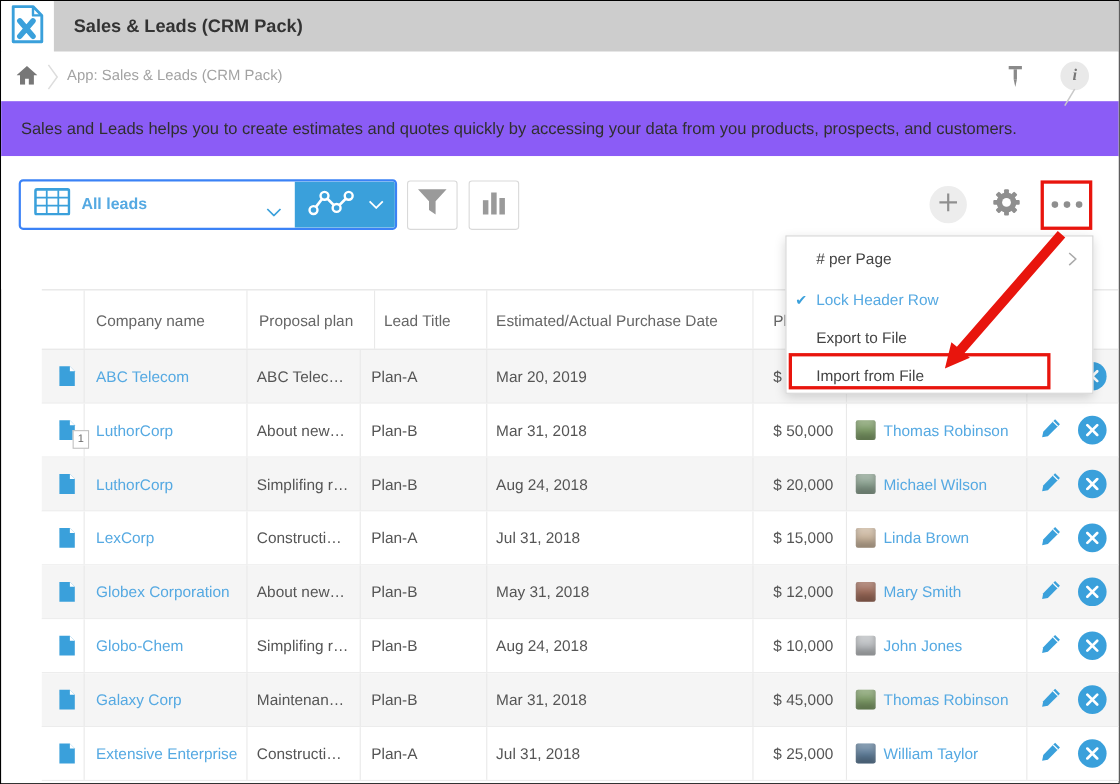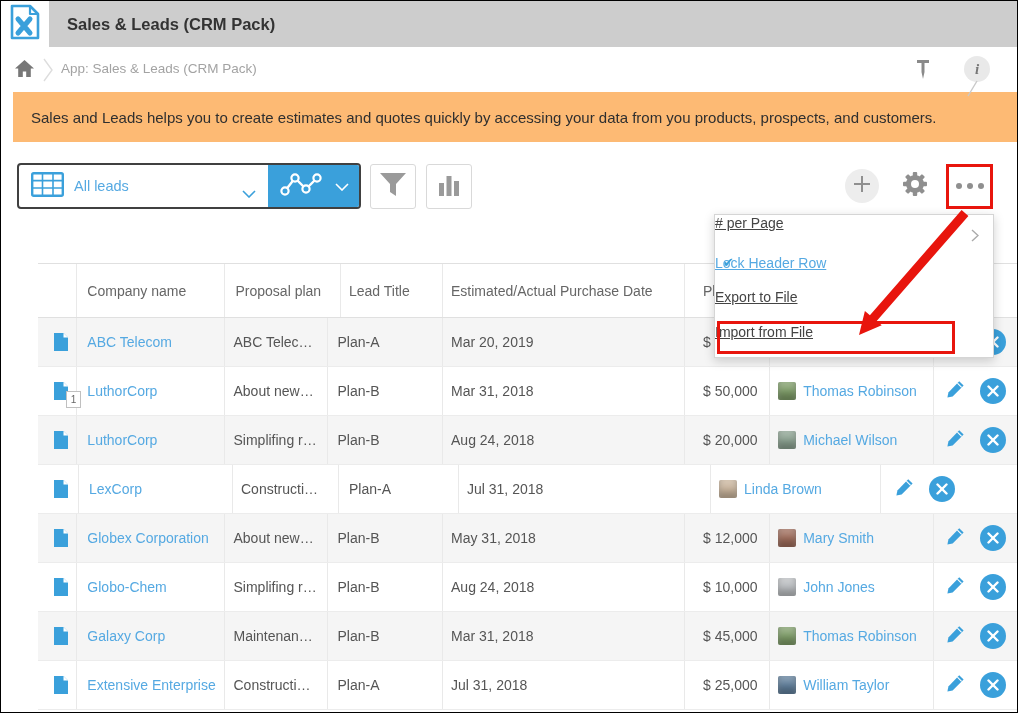--- a/index.html
+++ b/index.html
@@ -16,27 +16,27 @@
   
   .crumb-row{position:absolute;top:46px;left:0;right:0;height:45px;background:#fff;}
   .home-ic{position:absolute;left:14px;top:13px;}
   .crumb-sep{position:absolute;left:42px;top:11px;}
   .crumb-text{position:absolute;left:60px;top:14px;font-size:13.5px;color:#a3a3a3;}
   .pin-ic{position:absolute;left:914px;top:13px;}
   .info-btn{position:absolute;left:963px;top:9px;width:26px;height:26px;border-radius:50%;
     background:#e9e9e9;display:flex;align-items:center;justify-content:center;
     font-family:"Liberation Serif",serif;font-style:italic;font-weight:bold;font-size:15px;color:#777;}
   
-  .desc-band{position:absolute;top:91px;left:12px;right:0;height:50px;background:#fdba74;
+  .desc-band{position:absolute;top:91px;left:0;right:0;height:50px;background:#8b5cf6;
     display:flex;align-items:center;padding-left:18px;box-sizing:border-box;
     font-size:15px;color:#2f2f2f;}
   
   .toolbar{position:absolute;top:141px;left:0;right:0;height:121px;background:#fff;}
   .view-select{position:absolute;left:16px;top:21px;width:344px;height:46px;box-sizing:border-box;
-    border:2px solid #404040;border-radius:4px;display:flex;overflow:hidden;background:#fff;}
+    border:2px solid #3b82f6;border-radius:4px;display:flex;overflow:hidden;background:#fff;font-weight:bold;}
   .seg-white{width:249px;display:flex;align-items:center;padding-left:12px;box-sizing:border-box;position:relative;}
   .view-label{margin-left:10px;font-size:14.5px;color:#55a9e2;}
   .seg-white .chev{position:absolute;right:12px;top:19px;}
   .seg-blue{flex:1;background:#3aa0db;display:flex;align-items:center;justify-content:center;gap:12px;}
   .tool-btn{position:absolute;top:22px;width:46px;height:45px;box-sizing:border-box;border:1px solid #d9d9d9;
     border-radius:3px;background:#fff;display:flex;align-items:center;justify-content:center;}
   .btn-filter{left:369px;}
   .btn-chart{left:425px;}
   .plus-btn{position:absolute;left:844px;top:27px;width:34px;height:34px;border-radius:50%;background:#ededed;
     display:flex;align-items:center;justify-content:center;}
@@ -62,21 +62,21 @@
   a.cell-link{color:#55a9e2;text-decoration:none;white-space:nowrap;}
   .doc-wrap{position:relative;width:16px;height:20px;margin-left:15px;}
   .badge{position:absolute;left:13px;top:10px;width:13px;height:15px;background:#fff;border:1px solid #c0c0c0;
     font-size:10px;color:#666;display:flex;align-items:center;justify-content:center;}
   .avatar{width:18px;height:18px;flex:0 0 18px;border-radius:2px;background:#aaa;
     box-shadow:inset 0 -6px 6px rgba(0,0,0,.25), inset 0 6px 6px rgba(255,255,255,.25);}
   .xbtn{width:26px;height:26px;border-radius:50%;background:#3aa0db;display:flex;align-items:center;justify-content:center;}
   
   .menu{position:absolute;left:713px;top:213px;width:280px;background:#fff;border:1px solid #d5d5d5;
     box-sizing:border-box;box-shadow:0 3px 10px rgba(0,0,0,.18);z-index:20;}
-  .menu-item{position:relative;display:flex;align-items:flex-start;font-size:14px;color:#444;box-sizing:border-box;text-decoration:underline;}
+  .menu-item{position:relative;display:flex;align-items:center;padding-left:27px;font-size:14px;color:#444;box-sizing:border-box;}
   .mi-0{height:40px;}.mi-1{height:34px;color:#55a9e2;}.mi-2{height:35px;}.mi-3{height:33px;}
   .mi-check{position:absolute;left:8px;color:#3aa0db;font-size:13px;}
   .mi-chev{position:absolute;right:14px;top:14px;}
   
   .red-box-dots{position:absolute;left:945px;top:163px;width:47px;height:45px;border:3px solid #e8150d;box-sizing:border-box;z-index:30;}
   .red-box-import{position:absolute;left:716px;top:320px;width:238px;height:33px;border:3px solid #e8150d;box-sizing:border-box;z-index:30;}
   .overlay-svg{position:absolute;left:0;top:0;z-index:40;pointer-events:none;}
 </style>
 </head>
 <body>
@@ -338,20 +338,21 @@
           </svg>
           
         </span>
       </div>
       <div class="td c1">
             <a class="cell-link" href="#">LexCorp</a>
           </div>
       <div class="td c2">Constructi…</div>
       <div class="td c3">Plan-A</div>
       <div class="td c4">Jul 31, 2018</div>
+      <div class="td c5">$ 15,000</div>
       <div class="td c6">
         <span class="avatar" style="background: rgb(200, 179, 155);"></span>
         <a class="cell-link" href="#">Linda Brown</a>
       </div>
       <div class="td c7">
         <span>
           <svg width="21" height="21" viewBox="0 0 21 21">
             <path d="M14.2 2.2 L18.6 6.6 L7.6 17.6 L2.4 18.6 L3.4 13.4 Z" fill="#3aa0db"></path>
             <line x1="12.4" y1="4.2" x2="16.6" y2="8.4" stroke="#fff" stroke-width="1.1"></line>
           </svg>

